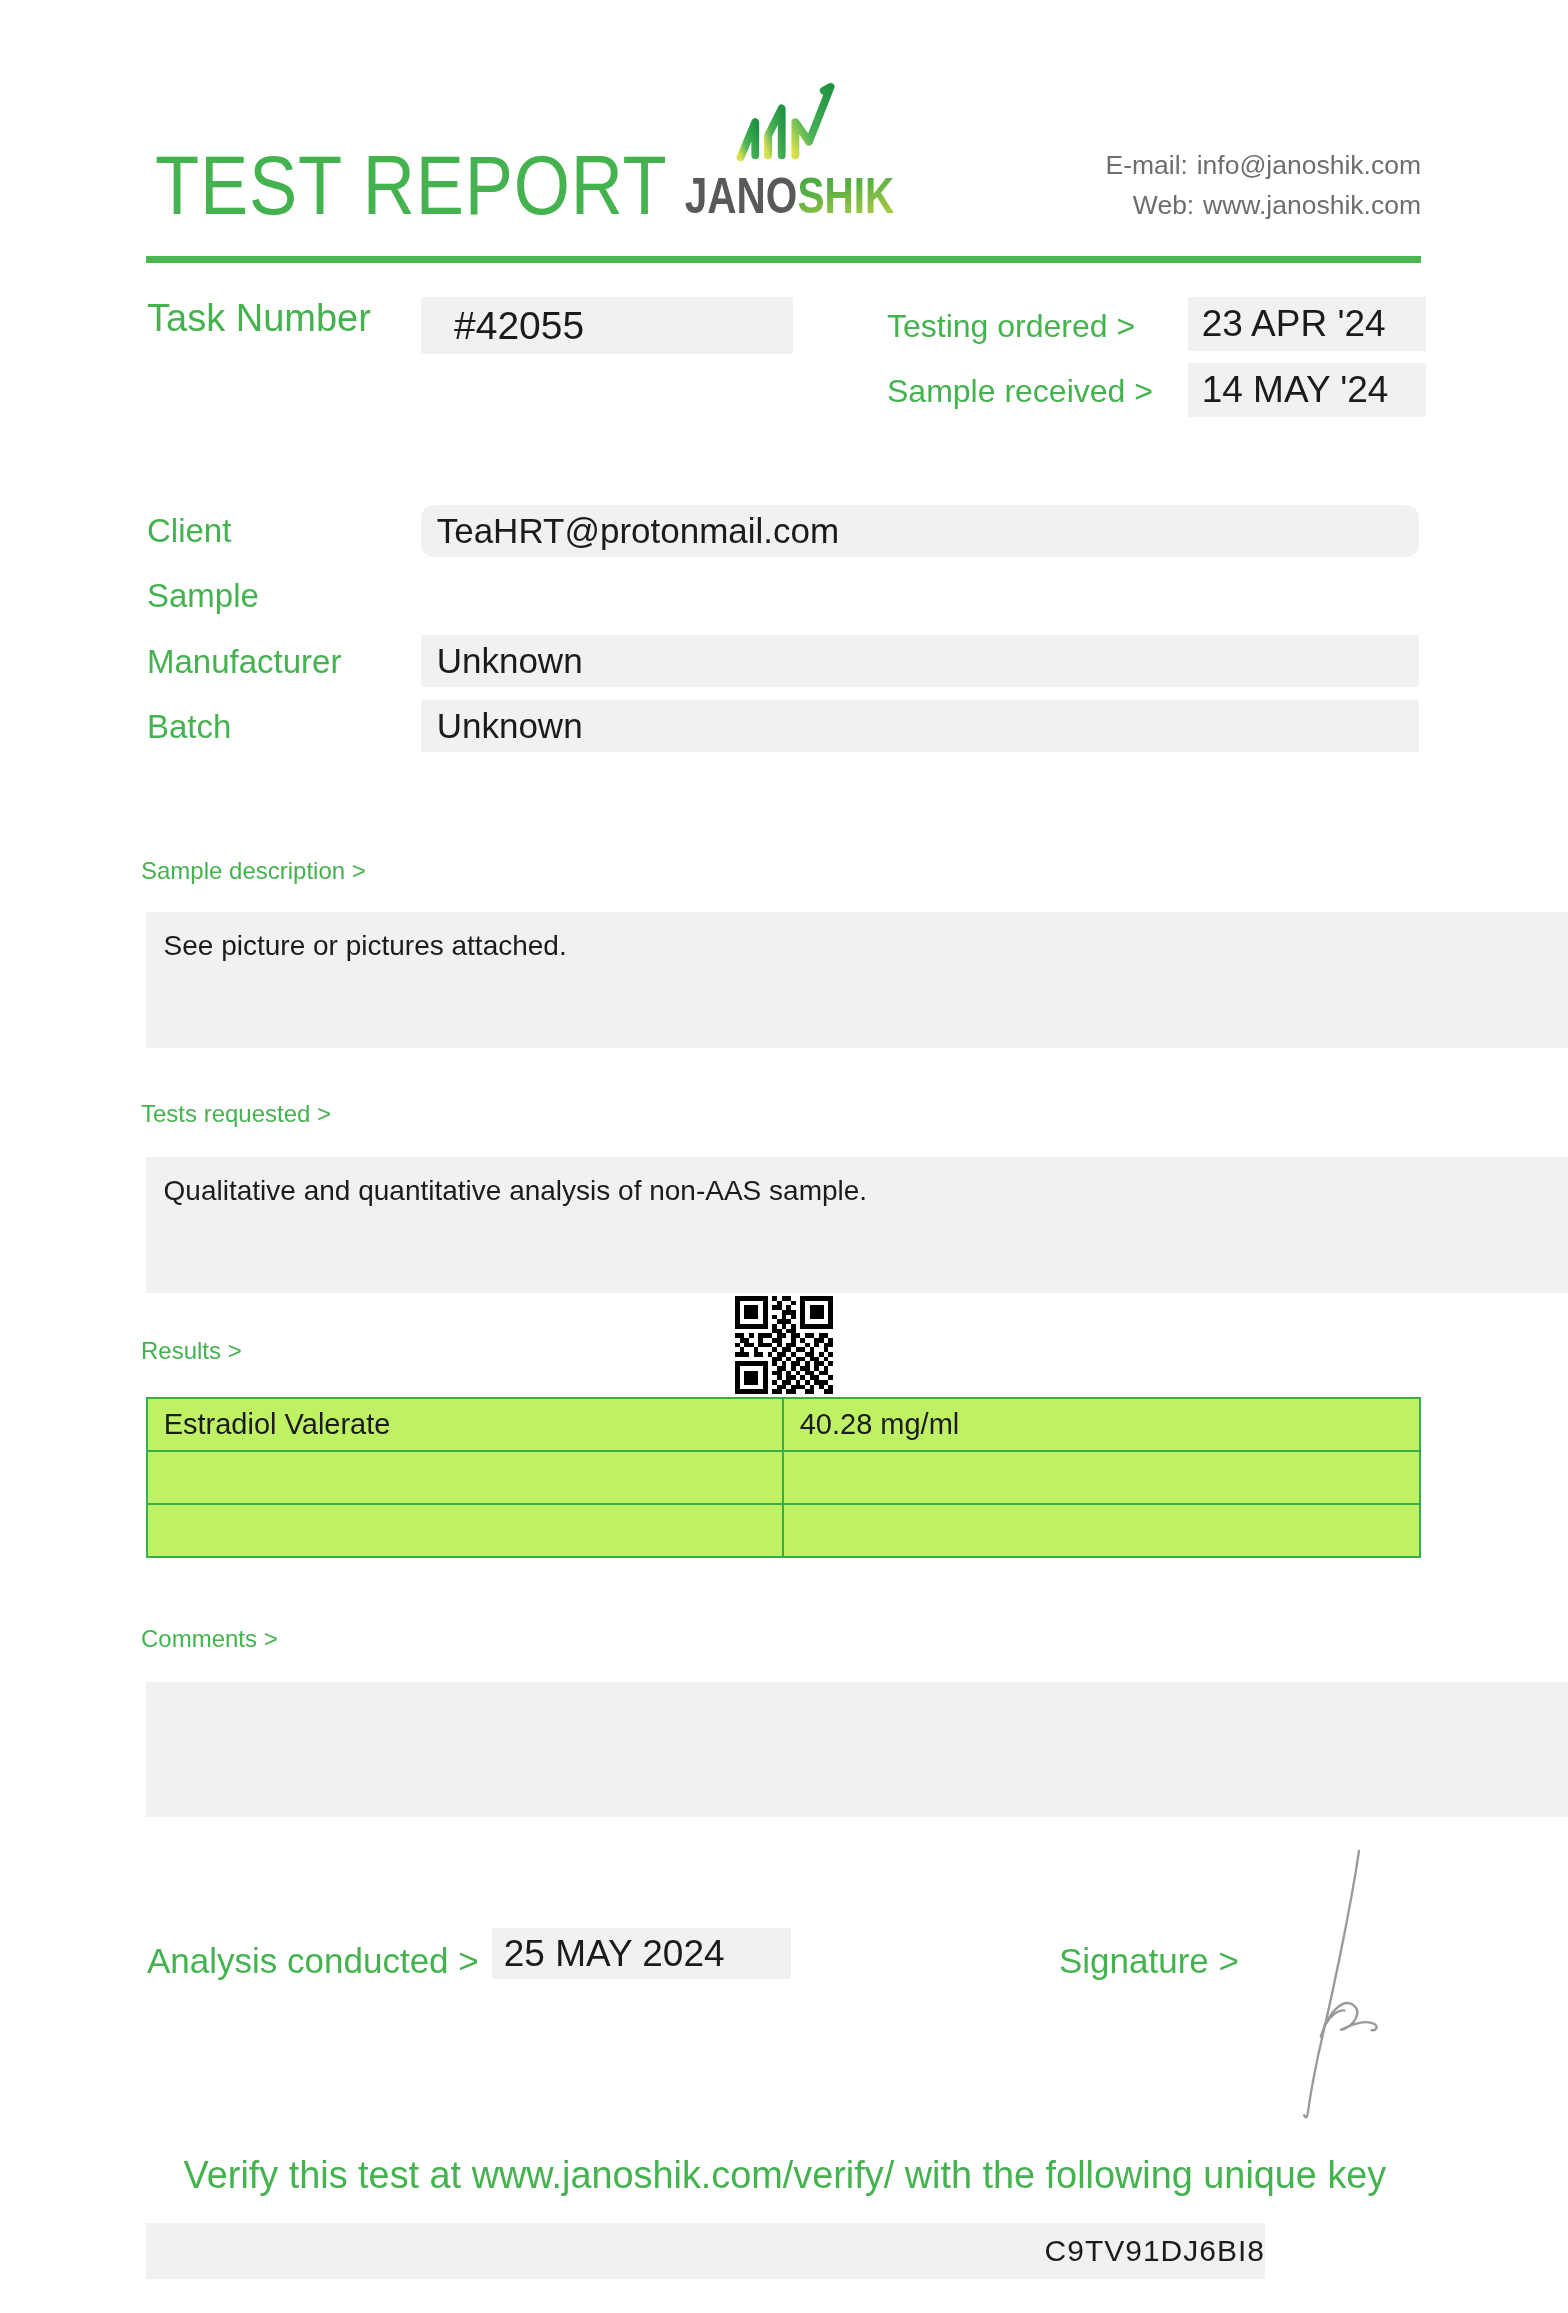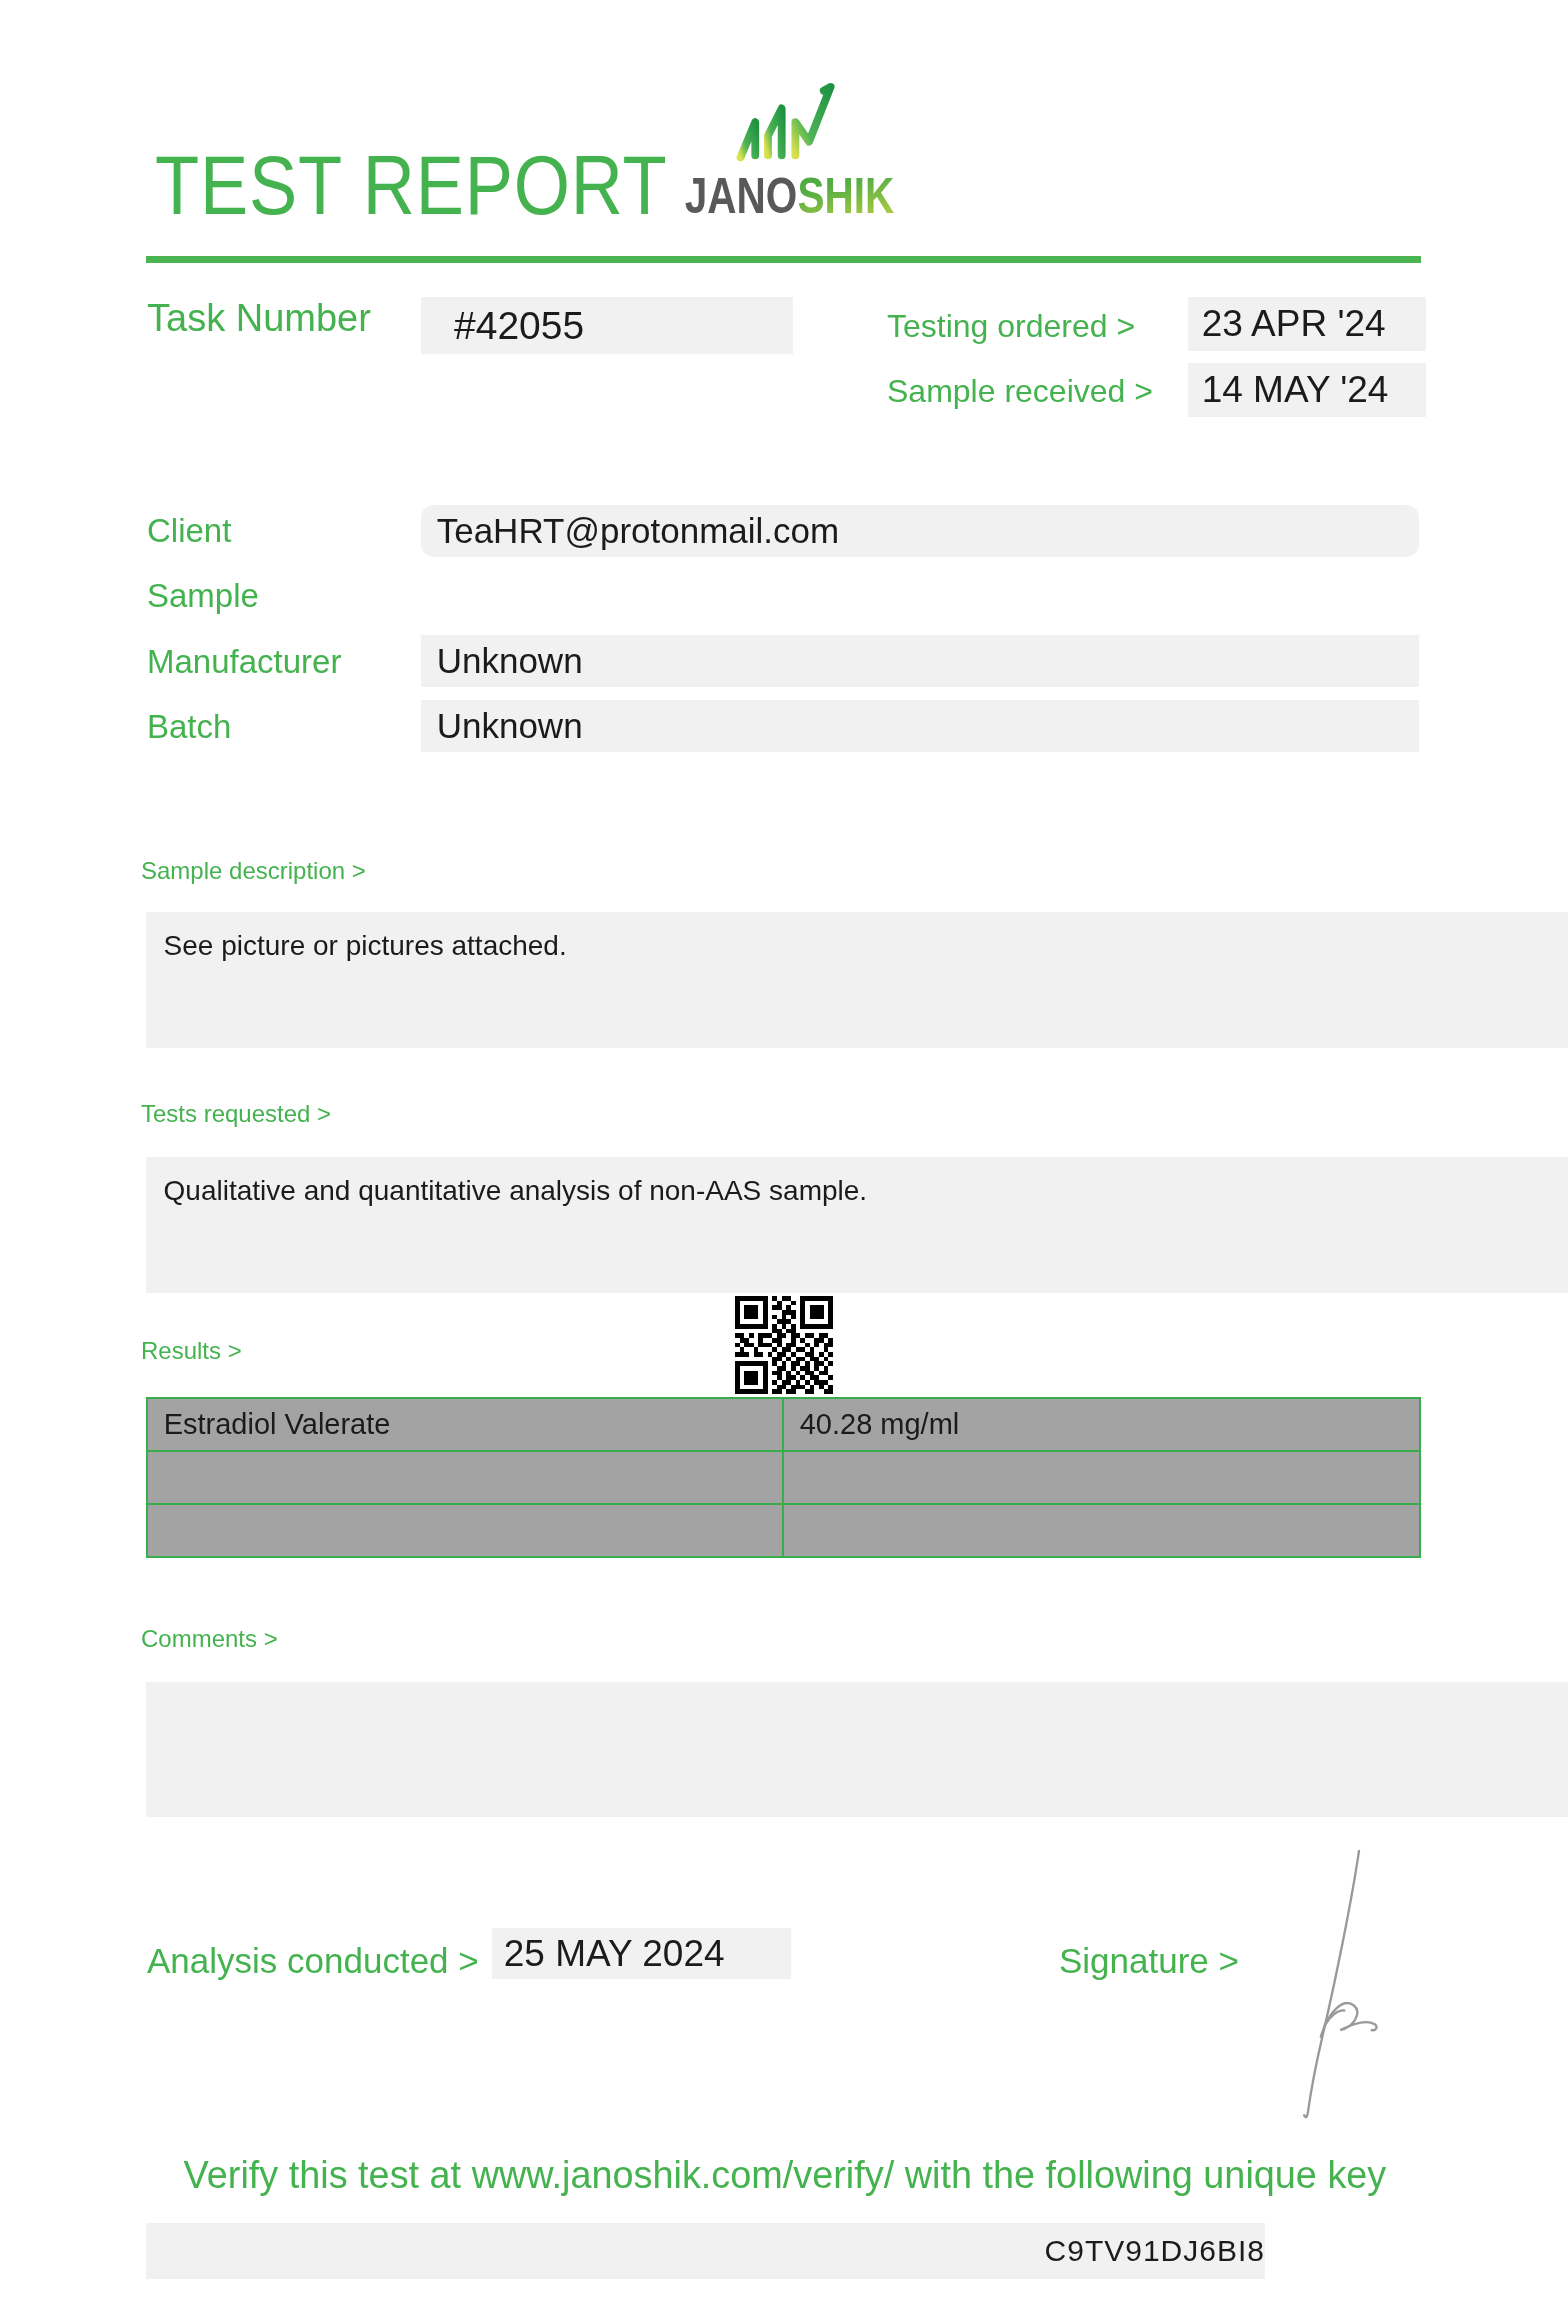--- a/index.html
+++ b/index.html
@@ -34,21 +34,21 @@
   .date-box-1{left:1188px;top:297px;}
   .date-box-2{left:1188px;top:363px;}
   .info-label{left:147px;font-size:33px;}
   .info-box{left:421px;width:998px;height:52px;display:flex;align-items:center;padding-left:15.7px;box-sizing:border-box;}
   .info-box .valtext{font-size:35px;}
   .sec-head{left:141px;font-size:24px;}
   .sec-box{left:146px;width:1529px;box-sizing:border-box;padding:15.7px 17.6px;font-size:28px;line-height:35px;color:var(--ink);}
   .qr{left:735px;top:1296px;width:98px;height:98px;}
   .results-table{
     left:146px;top:1397px;width:1275px;box-sizing:border-box;
-    border:2.9px solid var(--border-green);background:#a3a3a3;
+    border:2.9px solid var(--border-green);background:#bef264;
   }
   .t-row{display:flex;border-bottom:2.9px solid var(--border-green);}
   .t-row:last-child{border-bottom:none;}
   .t-cell{height:51px;display:flex;align-items:center;box-sizing:border-box;font-size:29px;color:var(--ink);padding-left:15.7px;}
   .t-cell.c1{width:636px;border-right:2.9px solid var(--border-green);}
   .t-cell.c2{flex:1;}
   .analysis-label{left:147px;top:1941px;}
   .analysis-box{left:492px;top:1928px;width:299px;height:51px;display:flex;align-items:center;padding-left:11.8px;box-sizing:border-box;}
   .sig-label{left:1059px;top:1941px;}
   .signature{left:1264px;top:1841px;width:142px;height:289px;}
@@ -81,20 +81,30 @@
       </linearGradient>
     </defs>
     <g fill="none" stroke="url(#lgIcon)" stroke-width="8" stroke-linecap="round" stroke-linejoin="round">
       <path d="M66,88 L81,52 L81,86"></path>
       <path d="M94,86 L94,66 L108,38 L108,86"></path>
       <path d="M122,86 L122,52 L136,72 L158,16 L151,20"></path>
     </g>
     <text x="116" y="145" text-anchor="middle" font-family="Liberation Sans, sans-serif" font-size="52" font-weight="bold" textLength="214" lengthAdjust="spacingAndGlyphs"><tspan fill="#58595b">JANO</tspan><tspan fill="url(#lgShik)">SHIK</tspan></text>
   </svg>
 
+  <div class="abs contact">
+    <div class="row">
+      <span>E-mail:</span>
+      <span>info@janoshik.com</span>
+    </div>
+    <div class="row">
+      <span>Web:</span>
+      <span>www.janoshik.com</span>
+    </div>
+  </div>
 
   <div class="abs rule"></div>
 
   <div class="abs glabel task-label">Task Number</div>
   <div class="abs graybox task-box">
     <span class="valtext" style="font-size:39px;">#42055</span>
   </div>
 
   <div class="abs glabel date-label-1" style="font-size:32px;">Testing ordered  &gt;</div>
   <div class="abs graybox date-box date-box-1">

